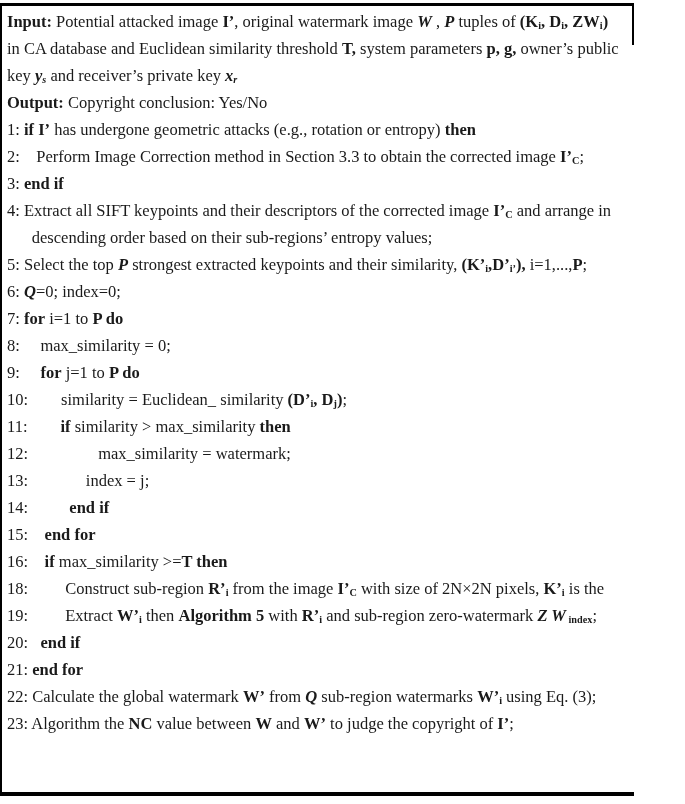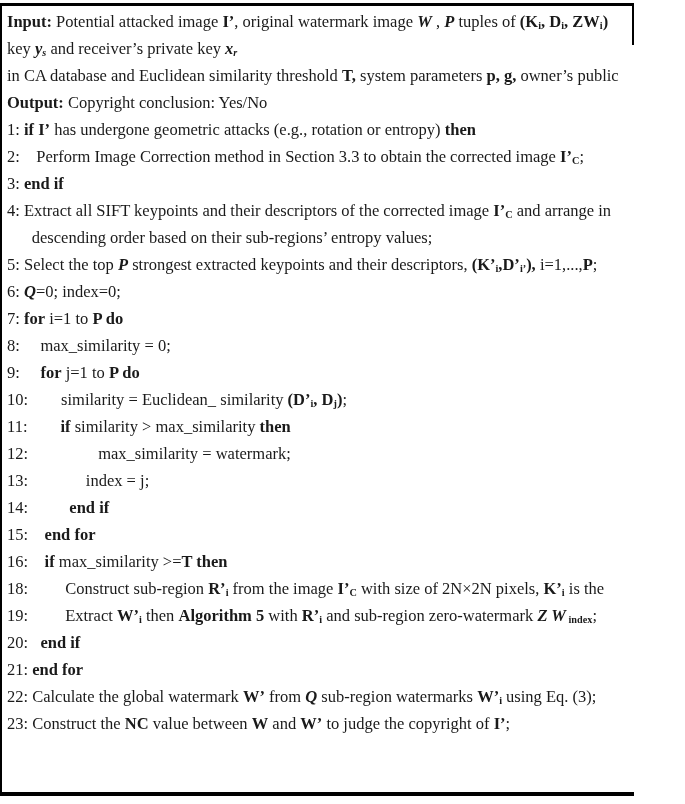--- a/index.html
+++ b/index.html
@@ -40,40 +40,40 @@
 </head>
 <body>
 
 <div class="algo-box">
   <div class="rule rule-top"></div>
   <div class="rule rule-left"></div>
   <div class="rule rule-right-stub"></div>
   <div class="rule rule-bottom"></div>
   <div class="algo-body">
       <div class="line"><span class="b">Input:</span><span> Potential attacked image </span><span class="b">I’</span><span>, original watermark image </span><span class="b i">W</span><span> , </span><span class="b i">P</span><span> tuples of </span><span class="b">(K</span><span class="b u">i</span><span class="b">, D</span><span class="b u">i</span><span class="b">, ZW</span><span class="b u">i</span><span class="b">)</span></div>
+      <div class="line"><span>in CA database and Euclidean similarity threshold </span><span class="b">T,</span><span> system parameters </span><span class="b">p, g,</span><span> owner’s public</span></div>
       <div class="line"><span>key </span><span class="b i">y</span><span class="b i u">s</span><span> and receiver’s private key </span><span class="b i">x</span><span class="b i u">r</span></div>
-      <div class="line"><span>in CA database and Euclidean similarity threshold </span><span class="b">T,</span><span> system parameters </span><span class="b">p, g,</span><span> owner’s public</span></div>
       <div class="line"><span class="b">Output:</span><span> Copyright conclusion: Yes/No</span></div>
       <div class="line"><span>1: </span><span class="b">if I’</span><span> has undergone geometric attacks (e.g., rotation or entropy) </span><span class="b">then</span></div>
       <div class="line"><span>2:    Perform Image Correction method in Section 3.3 to obtain the corrected image </span><span class="b">I’</span><span class="b u">C</span><span>;</span></div>
       <div class="line"><span>3: </span><span class="b">end if</span></div>
       <div class="line"><span>4: Extract all SIFT keypoints and their descriptors of the corrected image </span><span class="b">I’</span><span class="b u">C</span><span> and arrange in</span></div>
       <div class="line"><span>      descending order based on their sub-regions’ entropy values;</span></div>
-      <div class="line"><span>5: Select the top </span><span class="b i">P</span><span> strongest extracted keypoints and their descriptors, </span><span class="b">(K’</span><span class="b u">i</span><span class="b">,D’</span><span class="b u">i’</span><span class="b">),</span><span> i=1,...,</span><span class="b">P</span><span>;</span></div>
+      <div class="line"><span>5: Select the top </span><span class="b i">P</span><span> strongest extracted keypoints and their similarity, </span><span class="b">(K’</span><span class="b u">i</span><span class="b">,D’</span><span class="b u">i’</span><span class="b">),</span><span> i=1,...,</span><span class="b">P</span><span>;</span></div>
       <div class="line"><span>6: </span><span class="b i">Q</span><span>=0; index=0;</span></div>
       <div class="line"><span>7: </span><span class="b">for</span><span> i=1 to </span><span class="b">P do</span></div>
       <div class="line"><span>8:     max_similarity = 0;</span></div>
       <div class="line"><span>9:     </span><span class="b">for</span><span> j=1 to </span><span class="b">P do</span></div>
       <div class="line"><span>10:        similarity = Euclidean_ similarity </span><span class="b">(D’</span><span class="b u">i</span><span class="b">, D</span><span class="b u">j</span><span class="b">)</span><span>;</span></div>
       <div class="line"><span>11:        </span><span class="b">if</span><span> similarity &gt; max_similarity </span><span class="b">then</span></div>
       <div class="line"><span>12:                 max_similarity = watermark;</span></div>
       <div class="line"><span>13:              index = j;</span></div>
       <div class="line"><span>14:          </span><span class="b">end if</span></div>
       <div class="line"><span>15:    </span><span class="b">end for</span></div>
       <div class="line"><span>16:    </span><span class="b">if</span><span> max_similarity &gt;=</span><span class="b">T then</span></div>
       <div class="line"><span>18:         Construct sub-region </span><span class="b">R’</span><span class="b u">i</span><span> from the image </span><span class="b">I’</span><span class="b u">C</span><span> with size of 2N×2N pixels, </span><span class="b">K’</span><span class="b u">i</span><span> is the</span></div>
       <div class="line"><span>19:         Extract </span><span class="b">W’</span><span class="b u">i</span><span> then </span><span class="b">Algorithm 5</span><span> with </span><span class="b">R’</span><span class="b u">i</span><span> and sub-region zero-watermark </span><span class="b i">Z W</span><span class="b u"> index</span><span>;</span></div>
       <div class="line"><span>20:   </span><span class="b">end if</span></div>
       <div class="line"><span>21: </span><span class="b">end for</span></div>
       <div class="line"><span>22: Calculate the global watermark </span><span class="b">W’</span><span> from </span><span class="b i">Q</span><span> sub-region watermarks </span><span class="b">W’</span><span class="b u">i</span><span> using Eq. (3);</span></div>
-      <div class="line"><span>23: Construct the </span><span class="b">NC</span><span> value between </span><span class="b">W</span><span> and </span><span class="b">W’</span><span> to judge the copyright of </span><span class="b">I’</span><span>;</span></div>
+      <div class="line"><span>23: Algorithm the </span><span class="b">NC</span><span> value between </span><span class="b">W</span><span> and </span><span class="b">W’</span><span> to judge the copyright of </span><span class="b">I’</span><span>;</span></div>
     </div>
 </div>
 
 </body></html>

